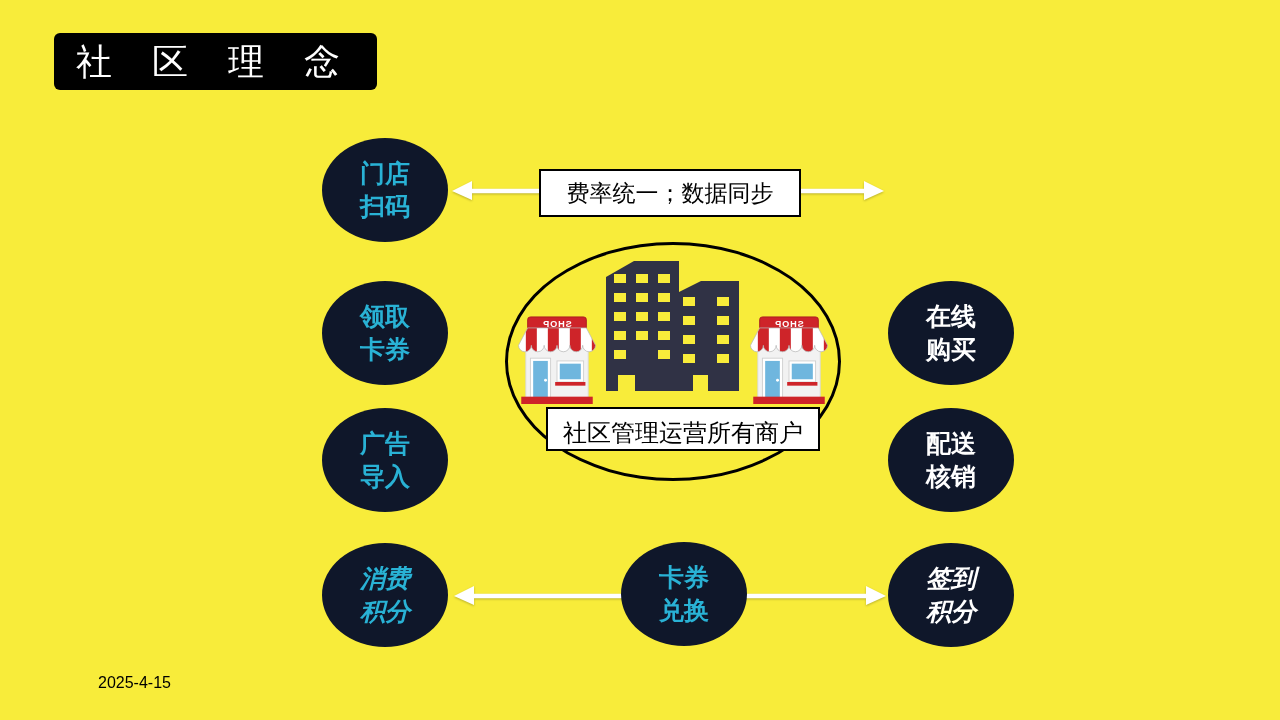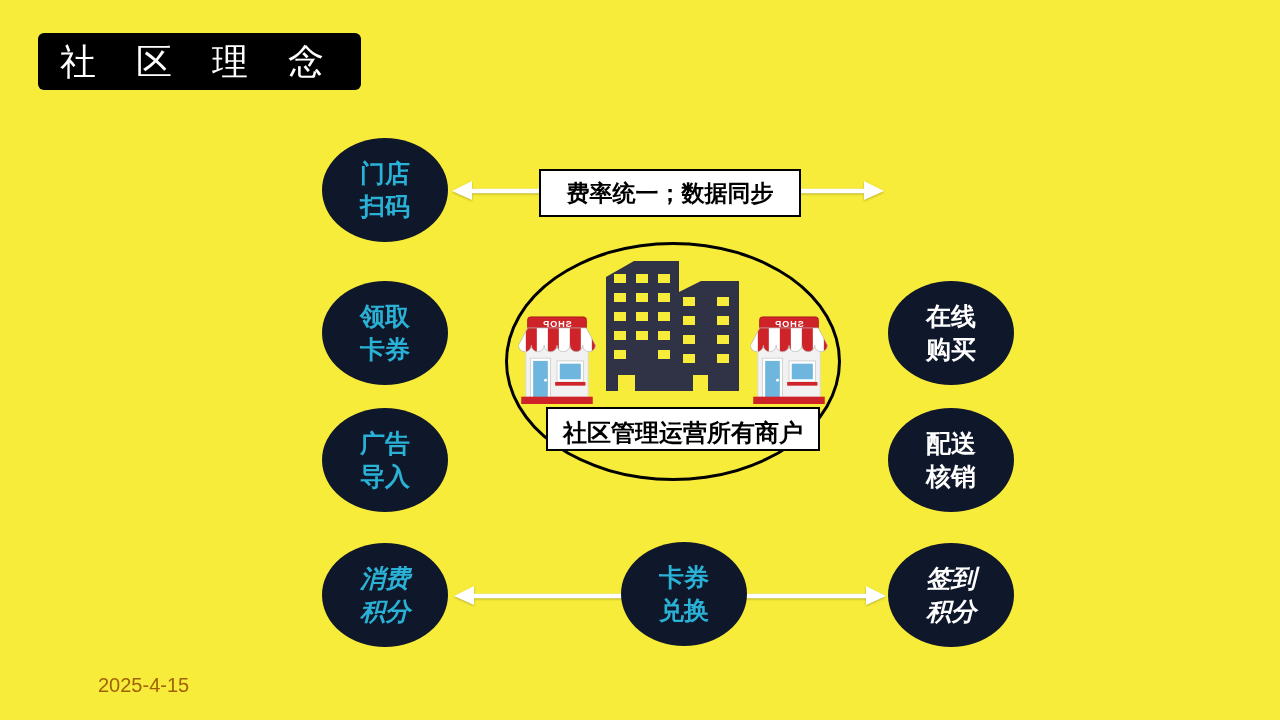--- a/index.html
+++ b/index.html
@@ -1,21 +1,21 @@
 <!DOCTYPE html>
 <html><head>
 <meta charset="utf-8">
 <style>
   html,body{margin:0;padding:0;}
   body{font-family:"Liberation Sans","DejaVu Sans",sans-serif;}
   .slide{position:relative;width:1280px;height:720px;background:#F8EC3A;overflow:hidden;}
 
   
   .title-box{
-    position:absolute;left:38px;top:33px;width:323px;height:57px;
+    position:absolute;left:54px;top:33px;width:323px;height:57px;
     background:#000;border-radius:6px;display:flex;align-items:center;
     overflow:hidden;
   }
   .title-box .title-text{
     color:#fff;font-size:36px;font-weight:500;letter-spacing:40px;
     padding-left:22px;white-space:nowrap;line-height:1;
   }
 
   
   .node{
@@ -40,30 +40,30 @@
   .buildings{position:absolute;left:603px;top:250px;}
   .shop{position:absolute;width:92px;height:88px;}
   .shop svg{transform:scaleX(-1);} 
   .shop-left{left:511px;top:316px;}
   .shop-right{left:743px;top:316px;}
 
   
   .label-box{
     position:absolute;background:#fff;border:2px solid #000;
     display:flex;align-items:center;justify-content:center;
-    font-weight:bold;color:#000;white-space:nowrap;
+    font-weight:normal;color:#000;white-space:nowrap;
   }
   .banner-box{left:539px;top:169px;width:258px;height:44px;font-size:23px;}
   .hub-label-box{left:546px;top:407px;width:270px;height:40px;font-size:24px;align-items:flex-end;}
 
   
   .arrows{position:absolute;left:0;top:0;filter:drop-shadow(0 1px 1px rgba(0,0,0,.25));}
 
   
-  .date{position:absolute;left:98px;top:674px;color:#a16207;font-size:20px;}
+  .date{position:absolute;left:98px;top:674px;color:#000000;font-size:16px;}
 </style>
 </head>
 <body>
 
 <div class="slide">
 
   <div class="title-box">
     <span class="title-text">社区理念</span>
   </div>
 

